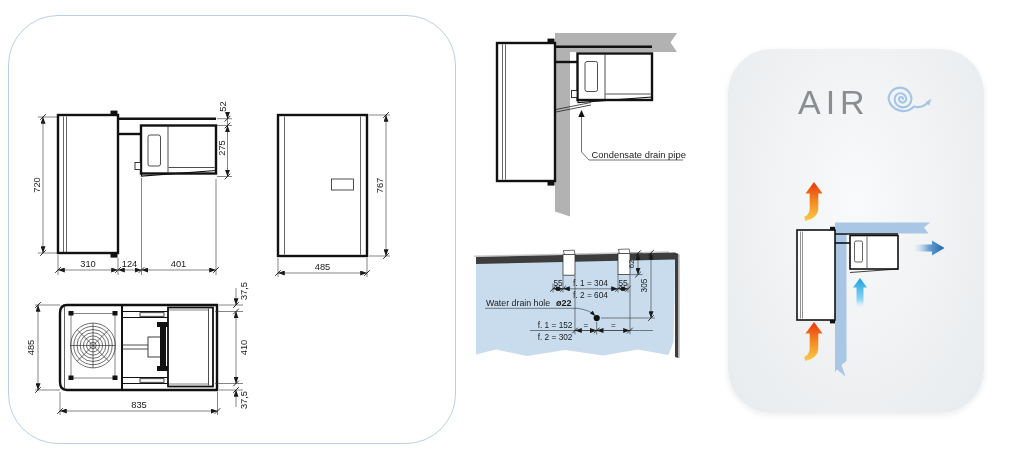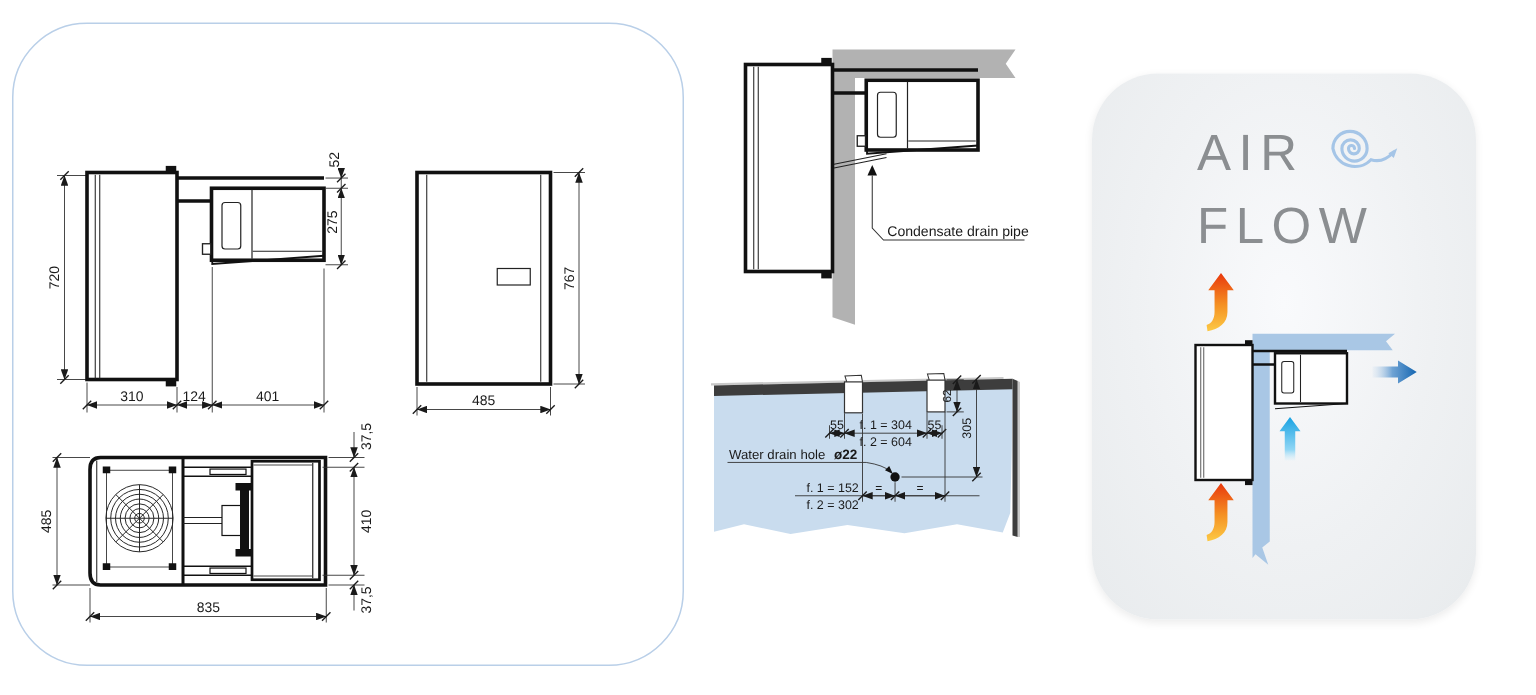--- a/index.html
+++ b/index.html
@@ -247,21 +247,20 @@
     <use href="#tk" x="126.7" y="85.5"></use>
     <use href="#tk" x="160" y="85.5"></use>
   <text class="ds" text-anchor="end" x="102.5" y="83.3">f. 1 = 152</text>
   <text class="ds" text-anchor="end" x="102.5" y="94.5">f. 2 = 302</text>
   <text font-size="8" text-anchor="middle" x="115.8" y="83">=</text>
   <text font-size="8" text-anchor="middle" x="143.3" y="83">=</text>
 </svg>
 
 <div class="abs rpanel">
   <div class="airT t1">AIR</div>
-  <div class="airT t2">FLOW</div>
 
   <svg class="abs" style="left:146px;top:26px" width="72" height="56" viewBox="0 0 72 56">
     <path d="M29,24 A2,2 0 1 0 25,24 A3.6,3.6 0 1 0 32.2,24 A5.8,5.8 0 1 0 20.6,24
              A8.4,8.4 0 1 0 37.4,24 A11.4,11.4 0 1 0 14.6,24 A15,15 0 0 0 40,31.5
              Q48,34 55,26.5" fill="none" stroke="#a5c5e7" stroke-width="2.1" stroke-linecap="round"></path>
     <polygon points="57.5,23.8 55.2,30.4 51.6,27.2" fill="#a5c5e7"></polygon>
   </svg>
 
   <svg class="abs" style="left:0;top:124px" width="256" height="240" viewBox="0 0 256 240">
     <polygon points="107,49.5 202,49.5 196,54.5 200.5,60.5 107,60.5" fill="#a9c7e5"></polygon>

